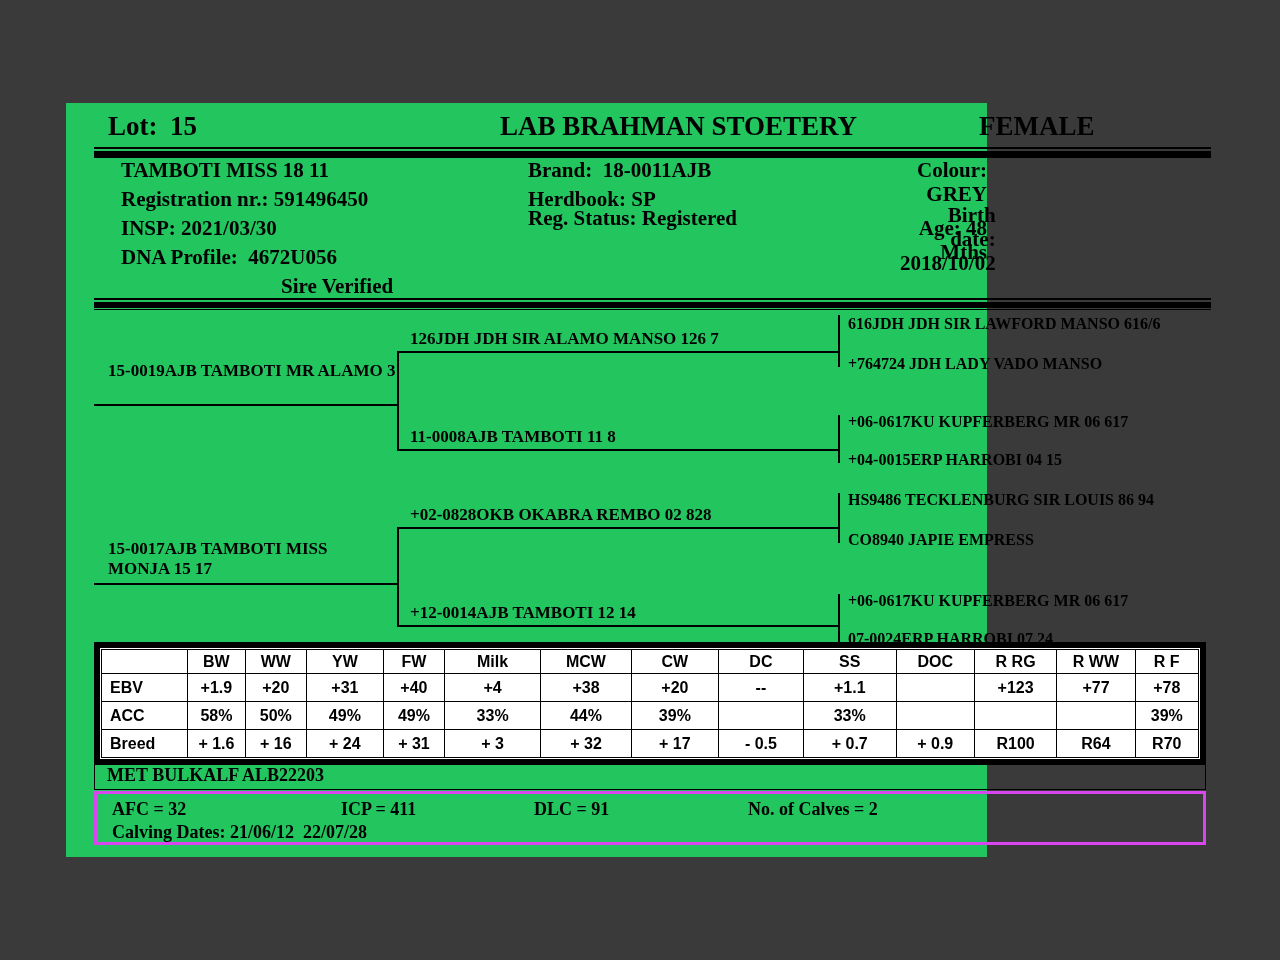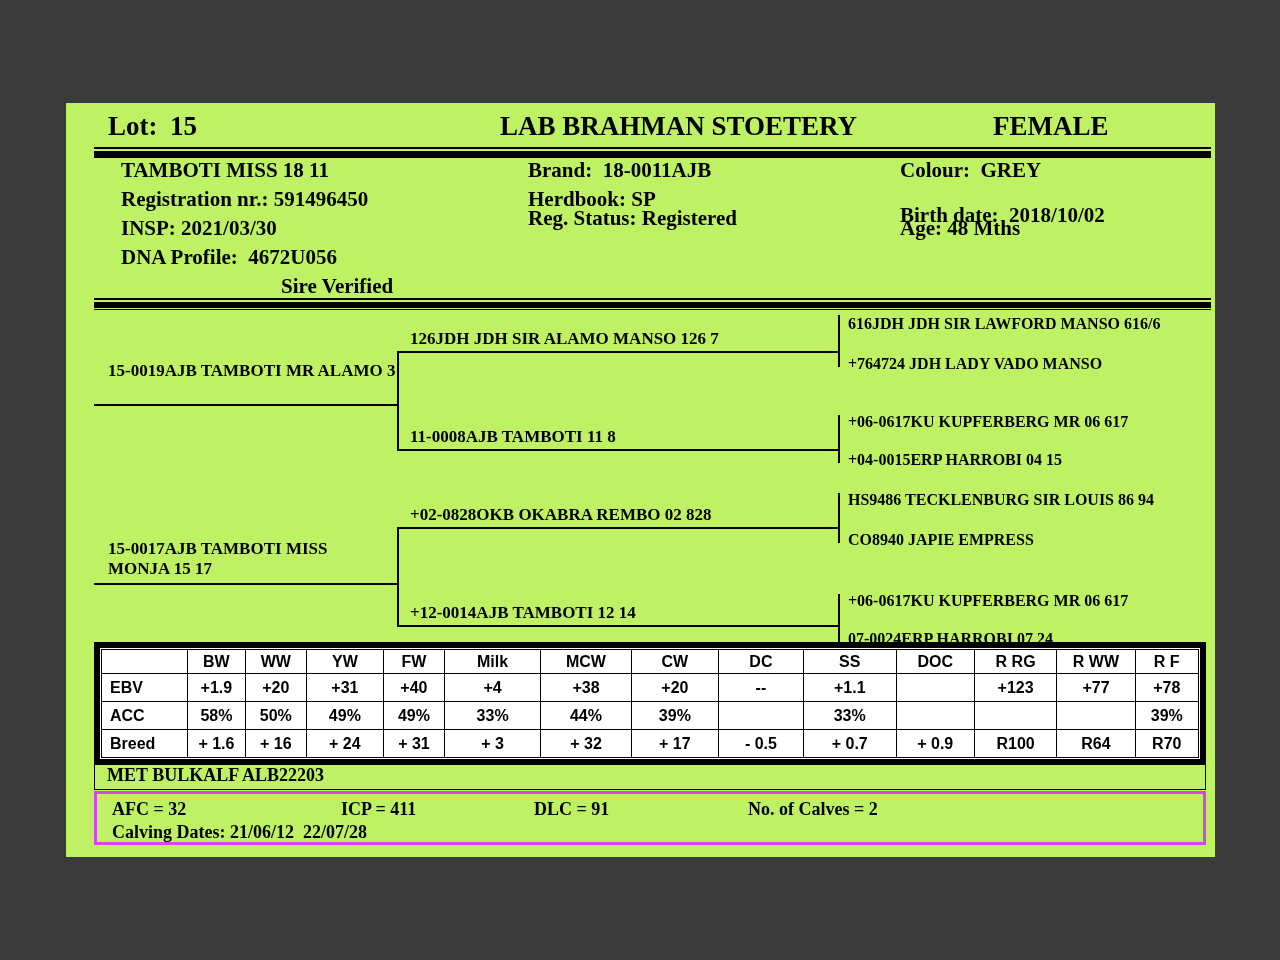--- a/index.html
+++ b/index.html
@@ -4,22 +4,22 @@
 <style>
   html,body{margin:0;padding:0;}
   body{
     width:1280px;height:960px;
     background:#3a3a3a;
     font-family:"Liberation Serif","DejaVu Serif",serif;
     font-weight:bold;color:#000;
     position:relative;overflow:hidden;
   }
   .page{
-    position:absolute;left:66px;top:103px;width:1149px;height:754px;
-    background:#bef264;
+    position:absolute;left:66px;top:103px;width:921px;height:754px;
+    background:#22c55e;
   }
   .abs{position:absolute;}
   .pre{white-space:pre-wrap;text-align:right;}
   
   .hdr{font-size:27px;line-height:30px;}
   
   .ruleA-thin{position:absolute;left:28px;width:1117px;height:2px;background:#000;}
   .ruleA-thick{position:absolute;left:28px;width:1117px;height:7px;background:#000;}
   .ruleB-thin{position:absolute;left:28px;width:1117px;height:2px;background:#000;}
   .ruleB-thick{position:absolute;left:28px;width:1117px;height:6px;background:#000;}
@@ -57,21 +57,21 @@
   .bot-txt{font-size:18px;line-height:22px;}
 </style>
 </head>
 <body>
 
 <div class="page">
 
   <span class="abs hdr" style="left:42px;top:8px;">Lot:</span>
   <span class="abs hdr" style="left:104px;top:8px;">15</span>
   <span class="abs hdr" style="left:434px;top:8px;">LAB BRAHMAN STOETERY</span>
-  <span class="abs hdr" style="left:913px;top:8px;margin-left:14px;">FEMALE</span>
+  <span class="abs hdr" style="left:913px;top:8px;">FEMALE</span>
 
   <div class="ruleA-thin" style="top:44px;"></div>
   <div class="ruleA-thick" style="top:48px;"></div>
 
   <div class="abs info pre" style="left:55px;top:55px;">TAMBOTI MISS 18 11</div>
   <div class="abs info pre" style="left:55px;top:84px;">Registration nr.: 591496450</div>
   <div class="abs info pre" style="left:55px;top:113px;">INSP: 2021/03/30</div>
   <div class="abs info pre" style="left:55px;top:142px;">DNA Profile:  4672U056</div>
   <div class="abs info pre" style="left:215px;top:171px;">Sire Verified</div>
 

